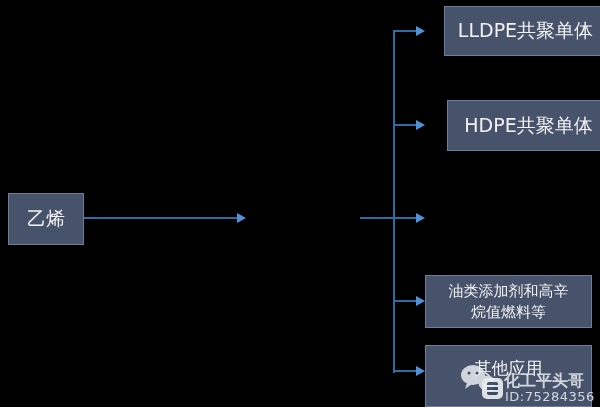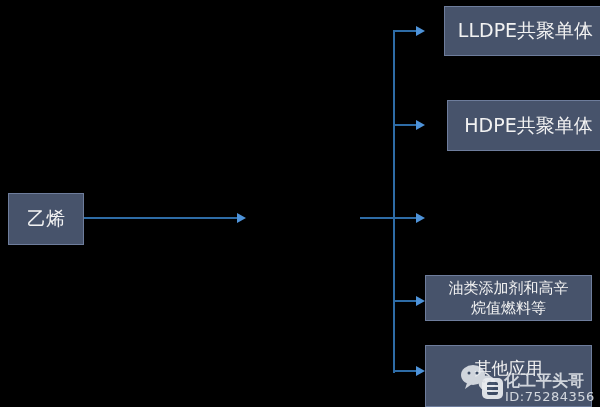--- a/index.html
+++ b/index.html
@@ -26,21 +26,21 @@
     color:var(--text);
     display:flex;align-items:center;justify-content:center;
     text-align:center;
     white-space:pre-line;
   }
   .node-src{left:8px;top:193px;width:76px;height:52px;font-size:19px;}
   .node-mid{left:246px;top:192px;width:114px;height:52px;font-size:21px;}
   .node-a1{left:425px;top:6px;width:163px;height:50px;font-size:19px;margin-left:19px;}
   .node-a2{left:447px;top:100px;width:163px;height:51px;font-size:19px;}
   .node-a3{left:425px;top:192px;width:167px;height:53px;font-size:15px;line-height:1.35;}
-  .node-a4{left:425px;top:275px;width:167px;height:46px;font-size:15px;line-height:1.35;}
+  .node-a4{left:425px;top:275px;width:167px;height:53px;font-size:15px;line-height:1.35;}
   .node-a5{left:425px;top:345px;width:167px;height:62px;font-size:17px;align-items:flex-start;padding-top:11px;}
   .hline{position:absolute;height:2px;background:var(--line);}
   .vline{position:absolute;width:2px;background:var(--line);}
   .arrowhead{
     position:absolute;width:0;height:0;
     border-top:5px solid transparent;
     border-bottom:5px solid transparent;
     border-left:9px solid var(--arrowhead);
   }
   

